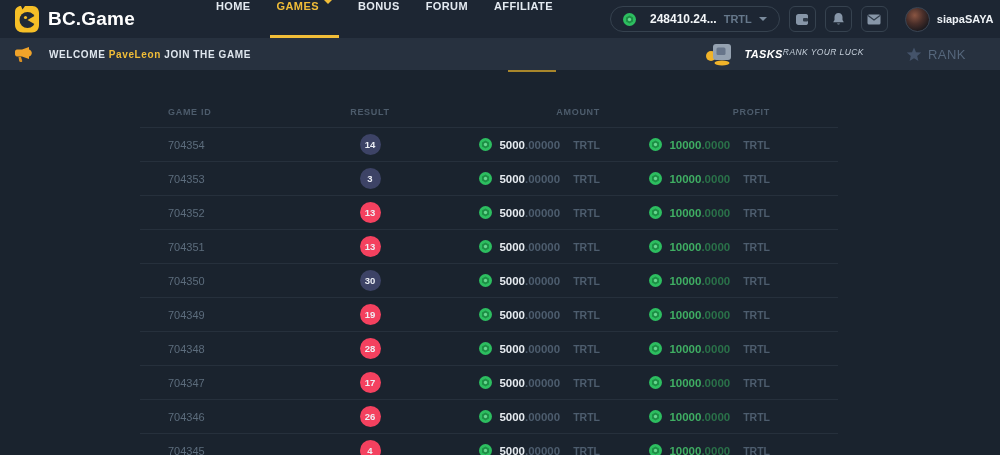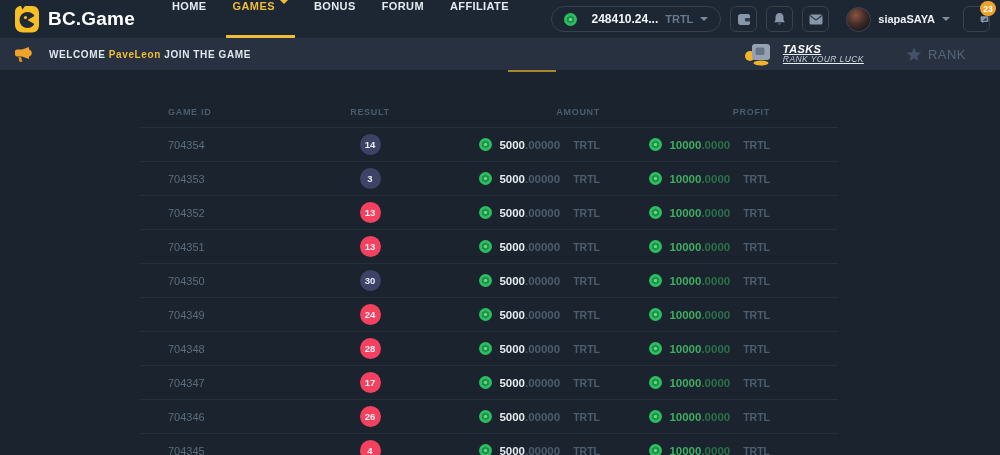--- a/index.html
+++ b/index.html
@@ -6,21 +6,21 @@
   html,body { width:1000px; height:455px; overflow:hidden; }
   body {
     font-family:"Liberation Sans","DejaVu Sans",sans-serif;
     background:#1a232e; color:#e8edf2;
     position:relative;
   }
 
   
   .topbar {
     height:38px; background:#1d2633; display:flex; align-items:center;
-    padding:0 10px; position:relative;
+    padding:0 10px; position:relative;gap:44px;
   }
   .logo { display:flex; align-items:center; gap:8px; margin-left:4px; cursor:pointer; }
   .logo-badge { width:26px; height:28px; position:relative; }
   .logo-text { font-size:19px; font-weight:bold; color:#fff; letter-spacing:0.2px; }
 
   .nav { display:flex; margin-left:24px; height:38px; }
   .nav-item {
     display:flex; align-items:flex-start; gap:5px; padding:0 13px; height:38px;
     font-size:11px; font-weight:bold; color:#e4eaf1; letter-spacing:0.4px;
     cursor:pointer; position:relative;
@@ -64,21 +64,21 @@
   
   .banner {
     height:32px; background:#27313f; display:flex; align-items:center;
     padding:0 34px 0 14px; position:relative;
   }
   .banner-msg { display:flex; align-items:center; gap:16px; font-size:10px;
     font-weight:bold; letter-spacing:0.6px; color:#dfe6ee; }
   .banner-user { color:#f1bd38; }
   .banner-right { margin-left:auto; display:flex; align-items:center; gap:42px; }
   .tasks { display:flex; align-items:center; gap:9px; cursor:pointer; }
-  .tasks-text { display:flex; flex-direction:column; line-height:1.15; font-style:italic;text-decoration:underline; }
+  .tasks-text { display:flex; flex-direction:row; line-height:1.15; font-style:italic; }
   .tasks-title { font-size:11px; font-weight:bold; color:#fff; letter-spacing:0.4px; }
   .tasks-sub { font-size:8.5px; color:#c3cdd8; letter-spacing:0.4px; }
   .rank { display:flex; align-items:center; gap:6px; cursor:pointer; }
   .rank-label { font-size:13px; font-weight:normal; color:#55667b; letter-spacing:0.5px; }
   .tab-indicator {
     position:absolute; left:508px; top:70px; width:48px; height:2px; background:#a8862b;
   }
 
   
   .history { margin:12px 0 0 140px; width:698px; padding-top:15px; }
@@ -366,21 +366,21 @@
         </svg>
         <span class="num-main">10000</span>
           <span class="num-dec">.0000</span>
         <span class="num-cur">TRTL</span>
       </span>
     </div>
 
     <div class="grid-row trow">
       <span class="cell-id">704349</span>
       <span class="cell-result">
-        <span class="badge" style="background: rgb(244, 65, 95);">24</span>
+        <span class="badge" style="background: rgb(244, 65, 95);">19</span>
       </span>
       <span class="cell-amt">
         <svg class="coin" viewBox="0 0 14 14">
           <circle cx="7" cy="7" r="7" fill="#2dbe60"></circle>
           <polygon points="7,2.6 10.8,4.8 10.8,9.2 7,11.4 3.2,9.2 3.2,4.8" fill="#1d8f45"></polygon>
           <circle cx="7" cy="7" r="1.8" fill="#67d68f"></circle>
         </svg>
         <span class="num-main">5000</span>
           <span class="num-dec">.00000</span>
         <span class="num-cur">TRTL</span>

